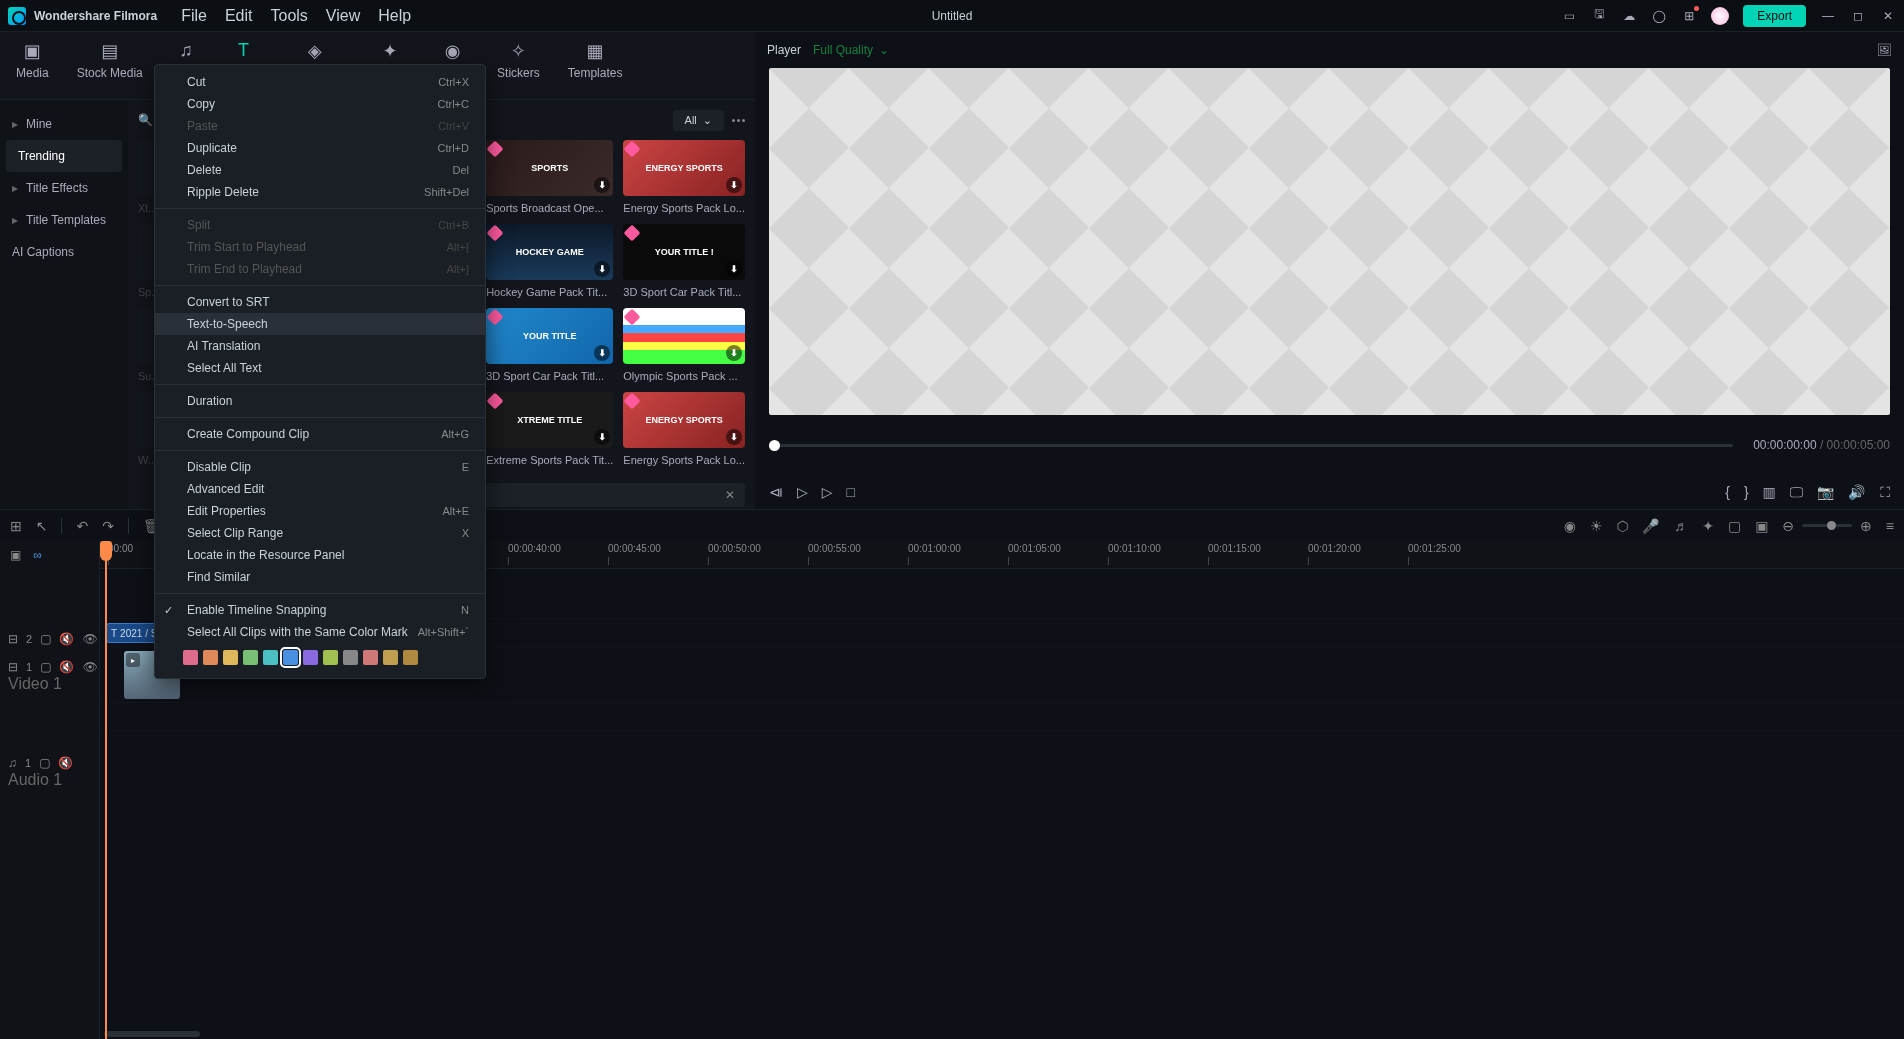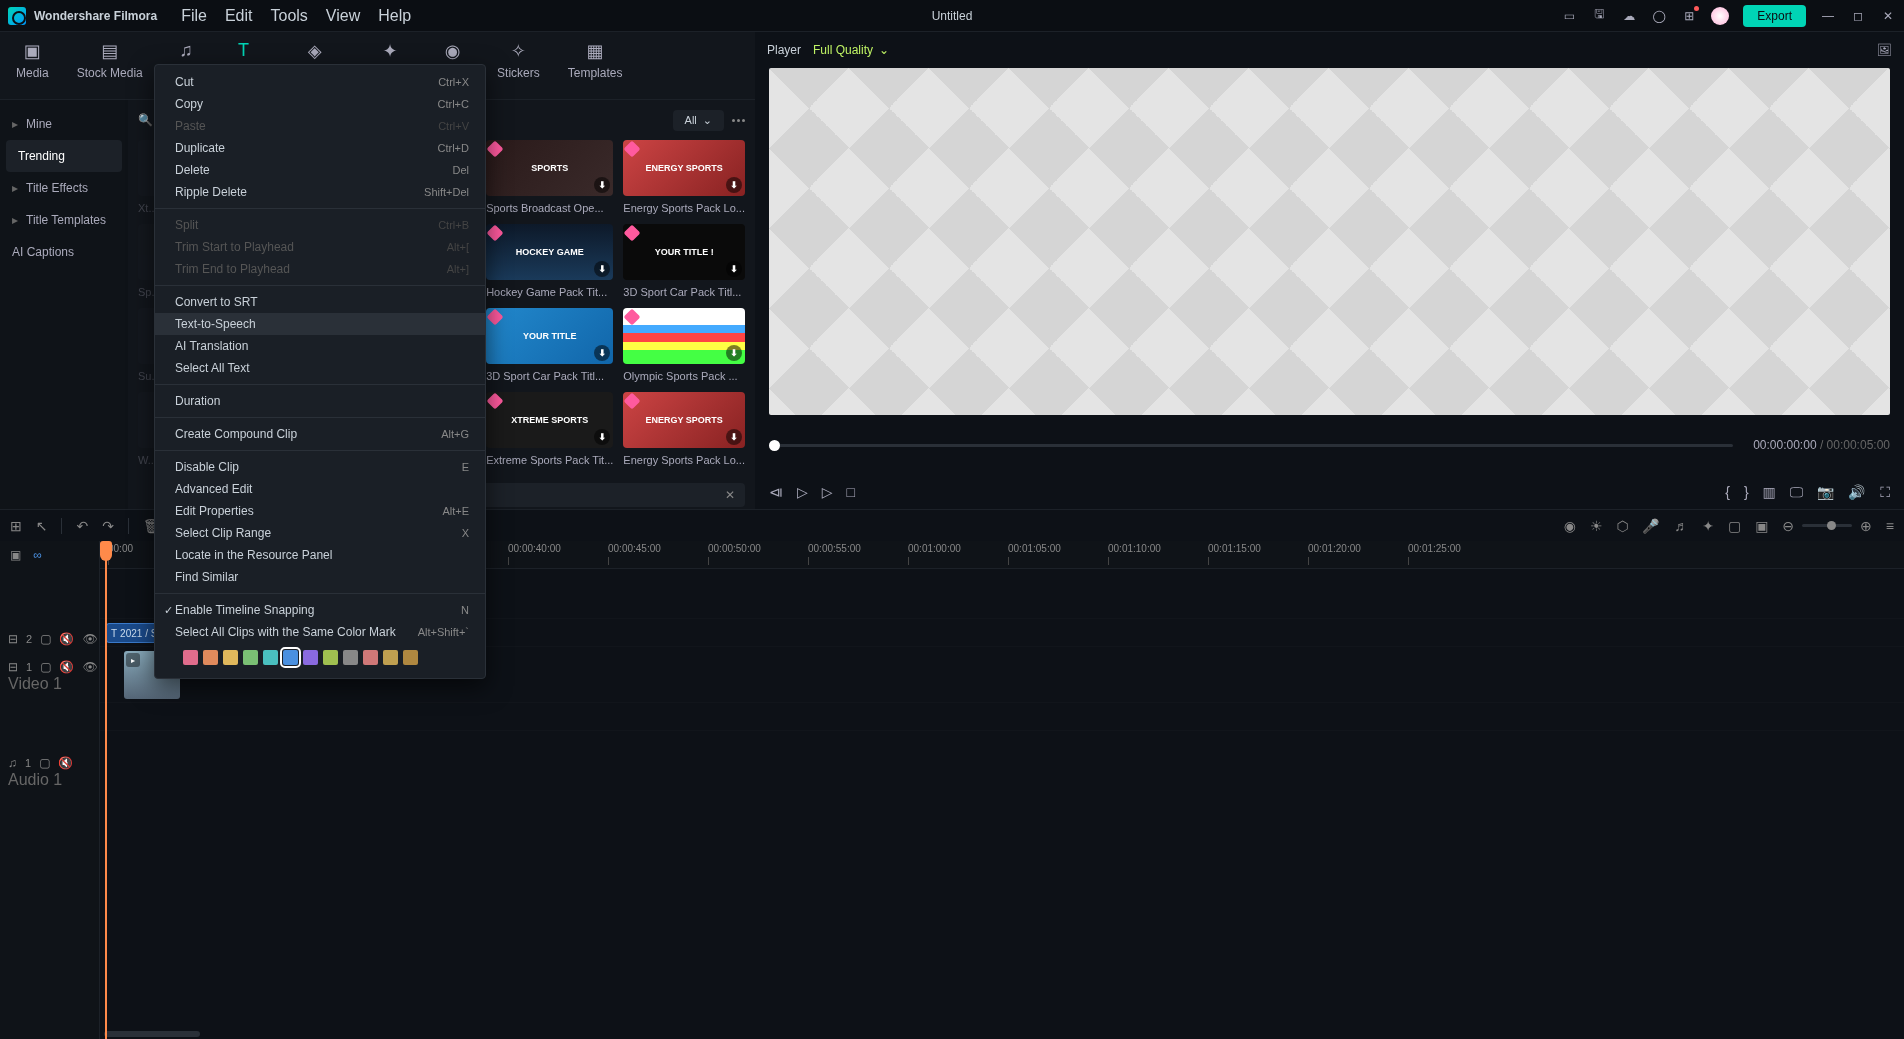--- a/index.html
+++ b/index.html
@@ -46,21 +46,21 @@
 .thumb.t8{background:#1a1a1a}
 .thumb.t9{background:linear-gradient(135deg,#c44,#822)}
 .diamond{position:absolute;top:3px;left:3px;width:12px;height:12px;background:#ff5a9e;transform:rotate(45deg);border-radius:2px}
 .dl-ic{position:absolute;bottom:3px;right:3px;width:16px;height:16px;background:rgba(0,0,0,.5);border-radius:50%;display:flex;align-items:center;justify-content:center;font-size:9px}
 .card-label{font-size:11px;color:#aab;margin-top:6px;white-space:nowrap;overflow:hidden;text-overflow:ellipsis}
 .collapse-chev{position:absolute;bottom:10px;left:102px;width:20px;height:20px;background:#1c2128;border-radius:4px;display:flex;align-items:center;justify-content:center;cursor:pointer;font-size:10px}
 .notice-bar{position:absolute;bottom:2px;left:148px;right:10px;height:24px;background:#1c2128;border-radius:4px;display:flex;align-items:center;padding:0 10px}
 .notice-close{margin-left:auto;cursor:pointer;color:#888}
 .preview{flex:1;background:#0d1117;display:flex;flex-direction:column}
 .preview-top{height:36px;display:flex;align-items:center;padding:0 12px;gap:12px}
-.pv-dd{color:#bef264;display:flex;align-items:center;gap:6px;cursor:pointer}
+.pv-dd{color:#15803d;display:flex;align-items:center;gap:6px;cursor:pointer}
 .pv-snap{margin-left:auto;color:#aab;cursor:pointer}
 .canvas{flex:1;margin:0 14px;background:repeating-conic-gradient(from 45deg,#f0f0f0 0 90deg,#e0e0e0 90deg 180deg);background-size:80px 80px;border-radius:2px;opacity:.95}
 .pv-slider{height:20px;margin:20px 14px;display:flex;align-items:center}
 .pv-slider-track{flex:1;height:3px;background:#2a3038;border-radius:2px;position:relative}
 .pv-slider-track::before{content:'';position:absolute;left:0;top:-4px;width:11px;height:11px;background:#fff;border-radius:50%}
 .pv-time{margin-left:20px;color:#aab;font-size:12px}
 .pv-time .dur{color:#666}
 .pv-controls{height:34px;display:flex;align-items:center;padding:0 14px;gap:14px}
 .pv-btn{color:#aab;cursor:pointer;font-size:14px}
 .pv-controls .right{margin-left:auto;display:flex;gap:14px;align-items:center}
@@ -91,21 +91,21 @@
 .tracks{position:relative}
 .track-row{height:28px;border-bottom:1px solid rgba(255,255,255,.02);position:relative}
 .track-row.video{height:56px}
 .clip-title{position:absolute;left:6px;width:76px;height:20px;top:4px;background:#1a4a8a;border:1px solid #3a7aca;border-radius:3px;display:flex;align-items:center;padding:0 4px;gap:3px;font-size:10px;color:#cde;overflow:hidden}
 .clip-title .ci{font-size:10px}
 .clip-video{position:absolute;left:24px;width:56px;height:48px;top:4px;background:linear-gradient(180deg,#8ab 0%,#567 100%);border-radius:3px;overflow:hidden}
 .clip-video::before{content:'▸';position:absolute;top:2px;left:2px;width:14px;height:14px;background:rgba(0,0,0,.4);border-radius:3px;display:flex;align-items:center;justify-content:center;font-size:8px;color:#fff}
 .hscroll{position:absolute;bottom:2px;left:0;right:0;height:6px}
 .hscroll-thumb{position:absolute;left:4px;width:96px;height:6px;background:#2a3038;border-radius:3px}
 .context-menu{position:absolute;top:64px;left:154px;width:332px;background:#1a1f26;border:1px solid #2a3038;border-radius:4px;box-shadow:0 8px 24px rgba(0,0,0,.6);padding:6px 0;z-index:100}
-.cm-item{height:22px;display:flex;align-items:center;padding:0 16px 0 20px;font-size:12px;cursor:pointer;position:relative}
+.cm-item{height:22px;display:flex;align-items:center;padding:0 16px 0 32px;font-size:12px;cursor:pointer;position:relative}
 .cm-item.hovered{background:#2a3038}
 .cm-item.disabled{color:#555;cursor:default}
 .cm-short{margin-left:auto;color:#888;font-size:11px}
 .cm-item.disabled .cm-short{color:#444}
 .cm-sep{height:1px;background:#2a3038;margin:5px 0}
 .cm-check{position:absolute;left:9px;font-size:11px}
 .cm-colors{display:flex;gap:5px;padding:7px 18px 7px 28px}
 .cm-color{width:15px;height:15px;border-radius:2px;cursor:pointer}
 .cm-color.sel{outline:2px solid #fff;outline-offset:1px}
 </style>
@@ -280,21 +280,21 @@
             </div>
             <div class="card" style="opacity: 0.3;">
               <div class="thumb"></div>
               <div class="card-label">W...</div>
             </div>
             <div class="card" style="visibility: hidden;"></div>
             <div class="card" style="visibility: hidden;"></div>
             <div class="card">
               <div class="thumb t8">
                 <div class="diamond"></div>
-                <span>XTREME SPORTS</span>
+                <span>XTREME TITLE</span>
                 <div class="dl-ic">⬇</div>
               </div>
               <div class="card-label">Extreme Sports Pack Tit...</div>
             </div>
             <div class="card">
               <div class="thumb t9">
                 <div class="diamond"></div>
                 <span>ENERGY SPORTS</span>
                 <div class="dl-ic">⬇</div>
               </div>

